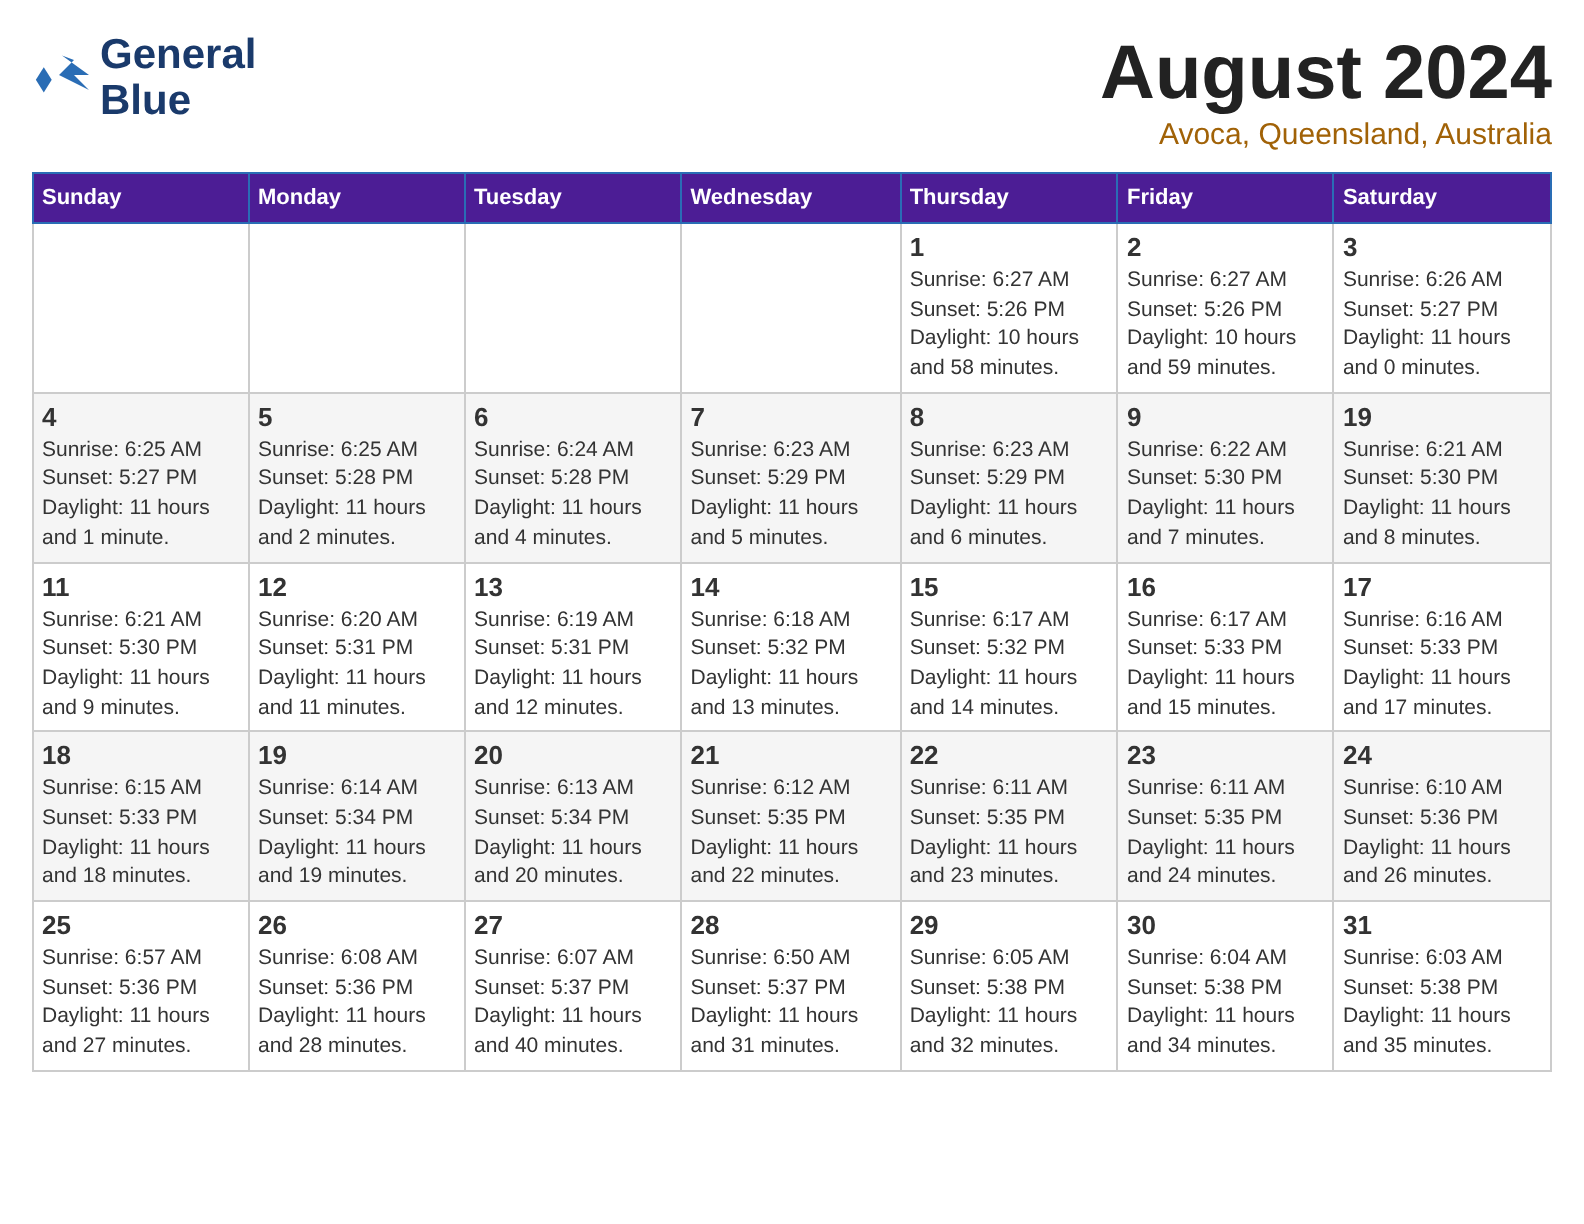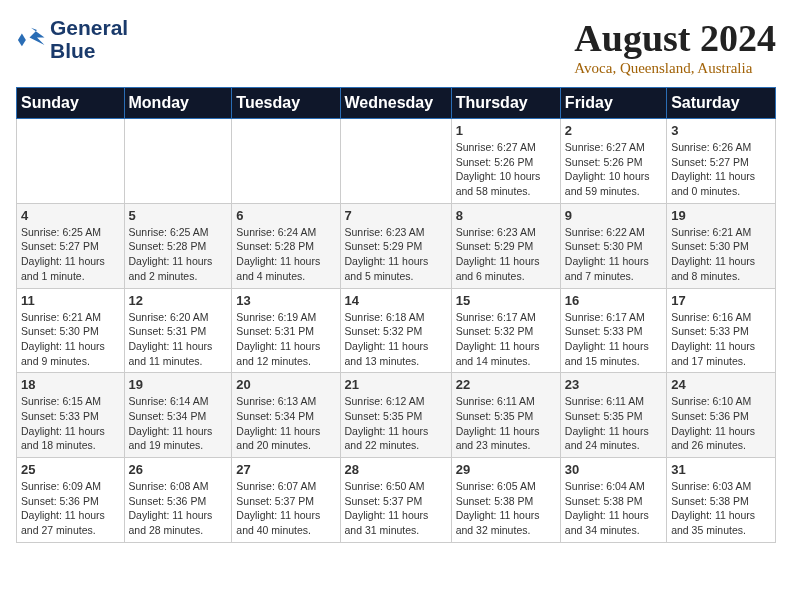--- a/index.html
+++ b/index.html
@@ -25,42 +25,42 @@
       font-size: 21px;
       font-weight: bold;
       color: #1a3a6b;
       line-height: 1.1;
     }
     .logo-bird {
       width: 30px;
       height: 30px;
     }
     .title-block {
-      font-family: Liberation Serif, serif;
+      text-align: right;
     }
     .month-title {
       font-size: 38px;
       font-weight: bold;
       color: #222;
     }
     .subtitle {
       font-size: 15px;
       color: #a16207;
     }
     table {
       width: 100%;
       border-collapse: collapse;
       font-size: 11px;
     }
     thead tr th {
-      background-color: #0f172a;
+      background-color: #4c1d95;
       color: #fff;
       padding: 6px 4px;
       text-align: left;
-      font-size: 16px;
+      font-size: 11px;
       font-weight: bold;
       border: 1px solid #2a6db5;
     }
     tbody tr td {
       border: 1px solid #ccc;
       vertical-align: top;
       padding: 4px;
       height: 80px;
       width: 113px;
       color: #333;
@@ -269,21 +269,21 @@
         <td>
           <span class="day-num">24</span>
           <div class="cell-text">Sunrise: 6:10 AM</div>
           <div class="cell-text">Sunset: 5:36 PM</div>
           <div class="cell-text">Daylight: 11 hours and 26 minutes.</div>
         </td>
       </tr>
       <tr>
         <td>
           <span class="day-num">25</span>
-          <div class="cell-text">Sunrise: 6:09 AM</div>
+          <div class="cell-text">Sunrise: 6:57 AM</div>
           <div class="cell-text">Sunset: 5:36 PM</div>
           <div class="cell-text">Daylight: 11 hours and 27 minutes.</div>
         </td>
         <td>
           <span class="day-num">26</span>
           <div class="cell-text">Sunrise: 6:08 AM</div>
           <div class="cell-text">Sunset: 5:36 PM</div>
           <div class="cell-text">Daylight: 11 hours and 28 minutes.</div>
         </td>
         <td>

